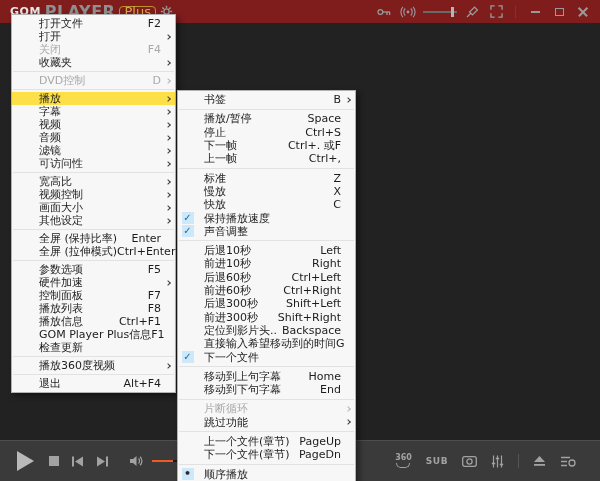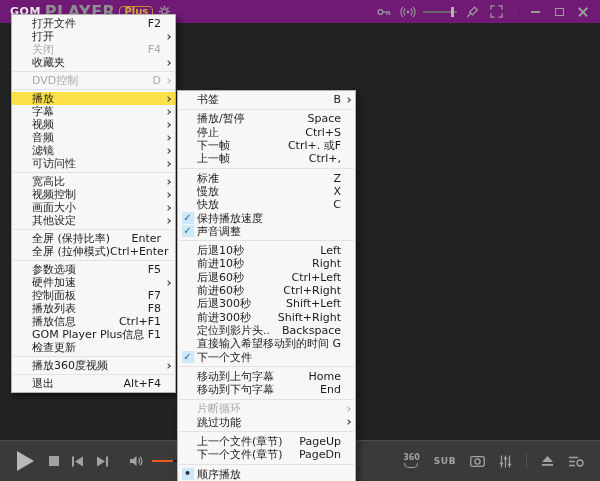--- a/index.html
+++ b/index.html
@@ -8,28 +8,28 @@
     font-family:"DejaVu Sans","Liberation Sans",sans-serif;
     background:#232323;
     position:relative;
     font-size:11px;
     -webkit-font-smoothing:antialiased;
   }
 
   
   .titlebar {
     position:absolute; top:0; left:0; width:600px; height:23px;
-    background:#701a75; display:flex; align-items:center;
+    background:#7f1d1d; display:flex; align-items:center;
     padding:0 8px 0 10px; z-index:5;
   }
   .brand { display:flex; align-items:center; gap:4px; }
   .brand .gom { color:#e8e8e8; font-weight:bold; font-size:11px; letter-spacing:.5px; }
   .brand .player { color:#8f8f8f; font-weight:bold; font-size:16px; letter-spacing:.5px; }
   .plus-badge {
-    border:1px solid #bd9030; color:#d8a843; font-size:10px; font-weight:bold;
+    border:1px solid #bd9030; color:#d8a843; font-size:13px; font-weight:normal;
     border-radius:4px; padding:0 4px; line-height:10px; height:12px; display:flex; align-items:center;
   }
   .tb-icon { display:flex; align-items:center; justify-content:center; width:18px; height:18px; cursor:pointer; }
   .tb-icon svg { display:block; }
   .tb-right { margin-left:auto; display:flex; align-items:center; gap:6px; }
   .tb-sep { width:1px; height:12px; background:#4a4a4a; margin:0 4px; }
   .mini-slider { display:flex; align-items:center; width:34px; height:12px; position:relative; }
   .mini-slider .track { width:100%; height:2px; background:#6a6a6a; }
   .mini-slider .handle { position:absolute; right:3px; top:1px; width:3px; height:10px; background:#b5b5b5; }
   .win-min { width:9px; height:2px; background:#9a9a9a; }
@@ -50,39 +50,39 @@
     background:#3a3a3a; border-top:1px solid #4d4d4d;
     display:flex; align-items:center; z-index:4;
   }
   .cb-icon { display:flex; align-items:center; justify-content:center; cursor:pointer; color:#a2a2a2; }
   .play-btn { margin-left:17px; width:0; height:0; border-left:17px solid #b9b9b9; border-top:10px solid transparent; border-bottom:10px solid transparent; }
   .stop-btn { margin-left:15px; width:10px; height:10px; background:#a2a2a2; }
   .skip { margin-left:12px; }
   .vol-icon { margin-left:20px; }
   .vol-slider { margin-left:9px; width:46px; height:2px; position:relative; background:#191919; }
   .vol-fill { position:absolute; left:0; top:0; height:2px; background:#ed5b21; }
-  .cb-right { margin-left:auto; display:flex; align-items:center; gap:14px; padding-right:16px; }
+  .cb-right { margin-left:auto; display:flex; align-items:center; gap:14px; padding-right:24px; }
   .icon-360 { display:flex; flex-direction:column; align-items:center; color:#a2a2a2; font-size:8px; font-weight:bold; line-height:8px; }
   .icon-360 .arc { width:14px; height:5px; border:1px solid #a2a2a2; border-top:none; border-radius:0 0 8px 8px; margin-top:1px; }
   .icon-sub { color:#a2a2a2; font-size:9px; font-weight:bold; letter-spacing:.5px; }
   .cb-sep { width:1px; height:14px; background:#555; }
 
   
   .menu {
     position:absolute; background:#f7f7f7; border:1px solid #b2b2b2;
     box-shadow:3px 3px 6px rgba(0,0,0,.45);
     padding:2px 0; z-index:10; color:#1c1c1c;
   }
   #main-menu { left:11px; top:14px; width:165px; }
   #play-submenu { left:177px; top:90px; width:179px; z-index:11; }
   .mi { display:flex; align-items:center; height:13px; cursor:default; }
   #play-submenu .mi { height:13.3px; }
   .mi .gut { width:20px; flex:0 0 20px; display:flex; align-items:center; justify-content:center; }
   #play-submenu .mi .gut { width:19px; flex-basis:19px; }
-  .mi .lbl { white-space:nowrap; }
+  .mi .lbl { white-space:nowrap;margin-left:7px; }
   .mi .sp { flex:1; }
   .mi .sc { white-space:nowrap; margin-right:2px; }
   .mi .ar { width:12px; flex:0 0 12px; display:flex; align-items:center; justify-content:center; }
   .arrow-glyph { width:4px; height:4px; border-top:1.4px solid #3c3c3c; border-right:1.4px solid #3c3c3c; transform:rotate(45deg); margin-right:3px; }
   .mi.disabled { color:#a8a8a8; }
   .mi.disabled .arrow-glyph { border-color:#b5b5b5; }
   .mi.hl { background:#fde047; }
   .msep { border-top:1px solid #e2e2e2; margin:2px 1px; }
   #play-submenu .msep { margin:2.5px 1px; }
   .chk {

